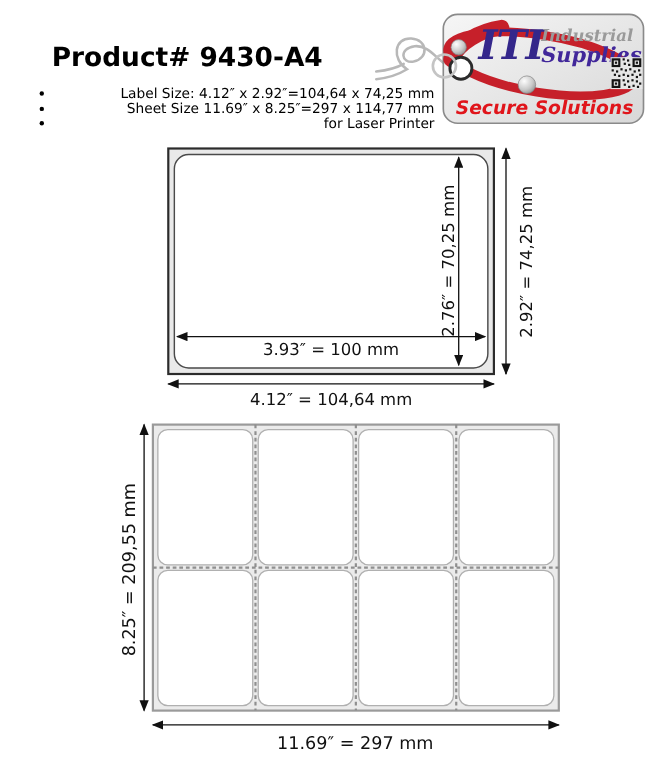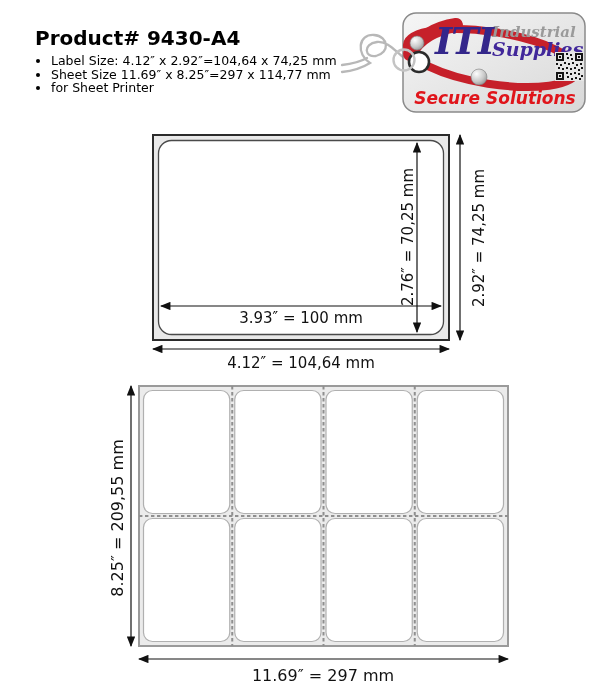--- a/index.html
+++ b/index.html
@@ -2,22 +2,22 @@
 <html><head>
 <meta charset="utf-8">
 <style>
   html,body{margin:0;padding:0;}
   body{background:#ffffff;width:600px;height:700px;position:relative;
        font-family:"DejaVu Sans","Liberation Sans",sans-serif;color:#111;}
   .abs{position:absolute;}
 
   
   .header{position:absolute;left:35px;top:26px;width:360px;}
-  .header h1{font-size:20px;font-weight:bold;margin:0;padding:0;color:#000;}
-  .header ul{margin:4px 0 0 0;padding:0 0 0 16px;list-style:disc;}
+  .header h1{font-size:24px;font-weight:bold;margin:12px;padding:0;color:#000;}
+  .header ul{margin:4px 0 0 0;padding:0 0 0 16px;list-style:disc;text-align:right;}
   .header li{font-size:12.5px;line-height:13.6px;color:#000;}
 
   
   .outer-rect{fill:#e9e9e9;stroke:#2b2b2b;stroke-width:2;}
   .inner-rect{fill:#ffffff;stroke:#4a4a4a;stroke-width:1.3;}
   .dim-line{stroke:#111;stroke-width:1.2;}
   .dim-text{fill:#111;font-size:15px;font-family:"DejaVu Sans","Liberation Sans",sans-serif;}
   .dim-text-lg{fill:#111;font-size:16px;font-family:"DejaVu Sans","Liberation Sans",sans-serif;}
 
   
@@ -37,21 +37,21 @@
   .qr-dot{fill:#141414;}
 </style>
 </head>
 <body>
 
 <div class="header">
   <h1>Product# 9430-A4</h1>
   <ul>
     <li>Label Size: 4.12″ x 2.92″=104,64 x 74,25 mm</li>
     <li>Sheet Size 11.69″ x 8.25″=297 x 114,77 mm</li>
-    <li>for Sheet Printer</li>
+    <li>for Laser Printer</li>
   </ul>
 </div>
 
 <svg class="abs" style="left:340px;top:8px" width="252" height="112" viewBox="0 0 252 112">
   <defs>
     <linearGradient id="tagg" x1="0" y1="0" x2="1" y2="1">
       <stop offset="0" stop-color="#f6f6f6"></stop>
         <stop offset="1" stop-color="#d8d8d8"></stop>
     </linearGradient>
     <radialGradient id="sph" cx="0.35" cy="0.3" r="0.8">

